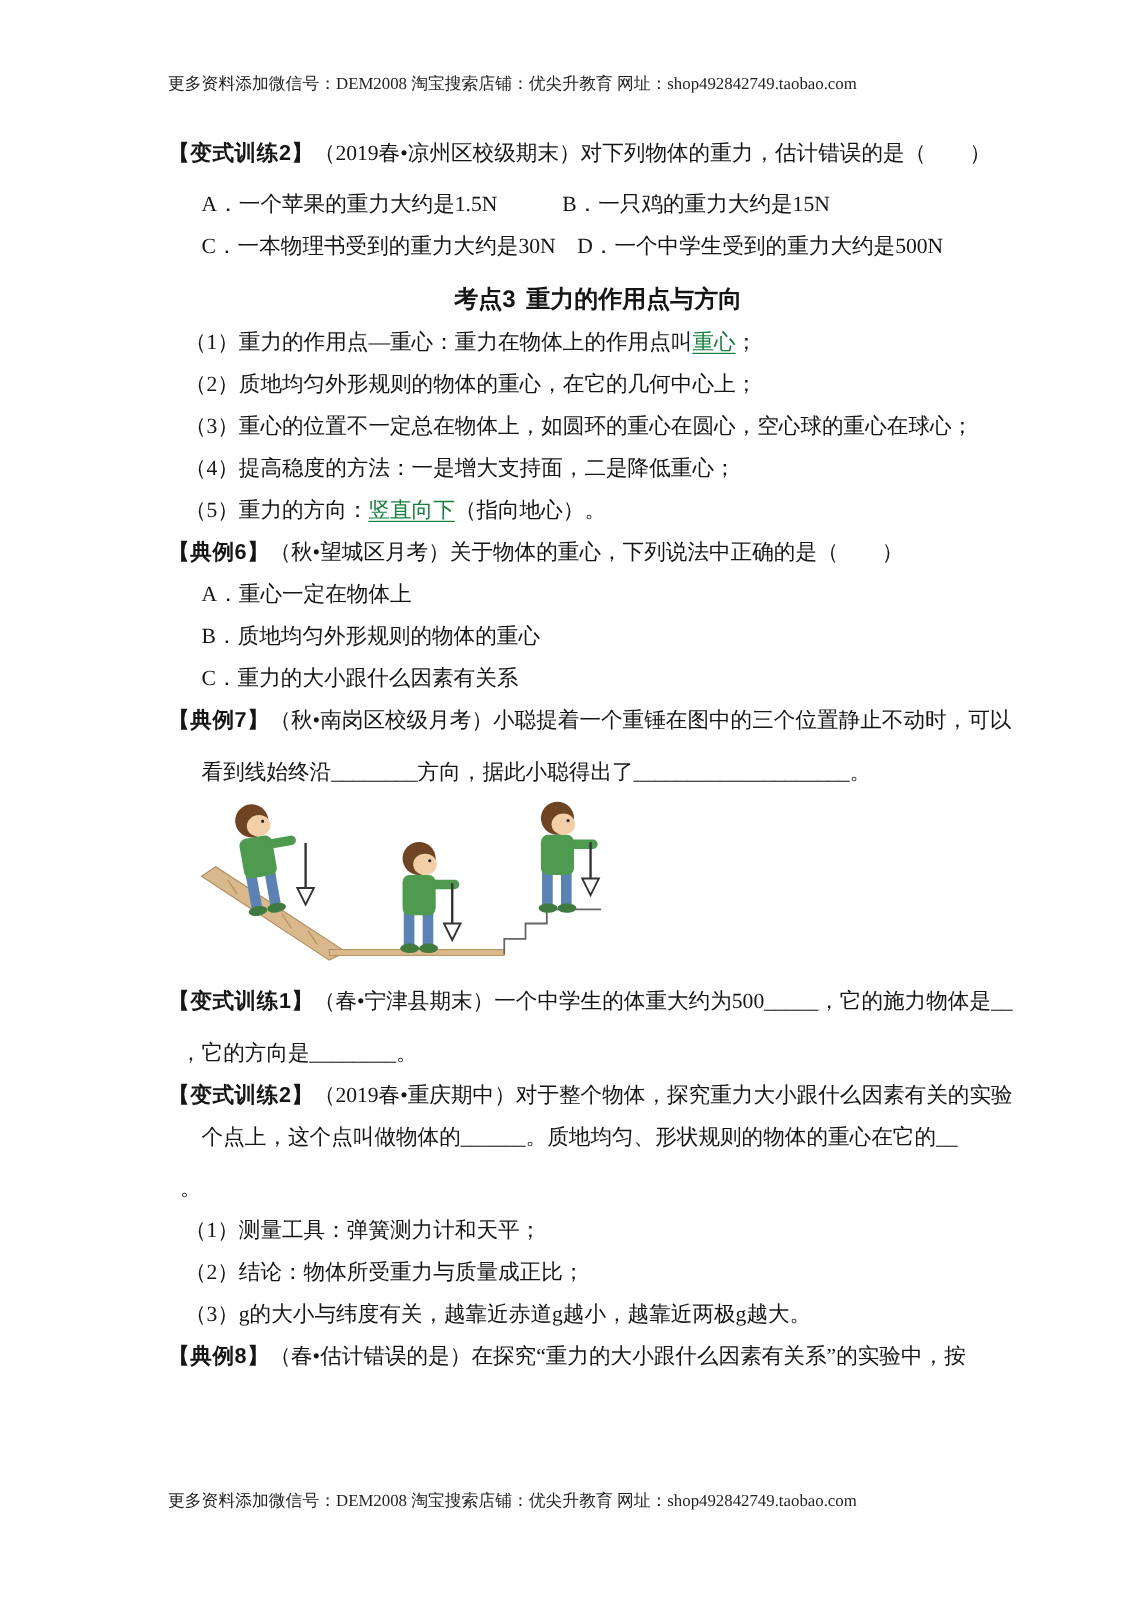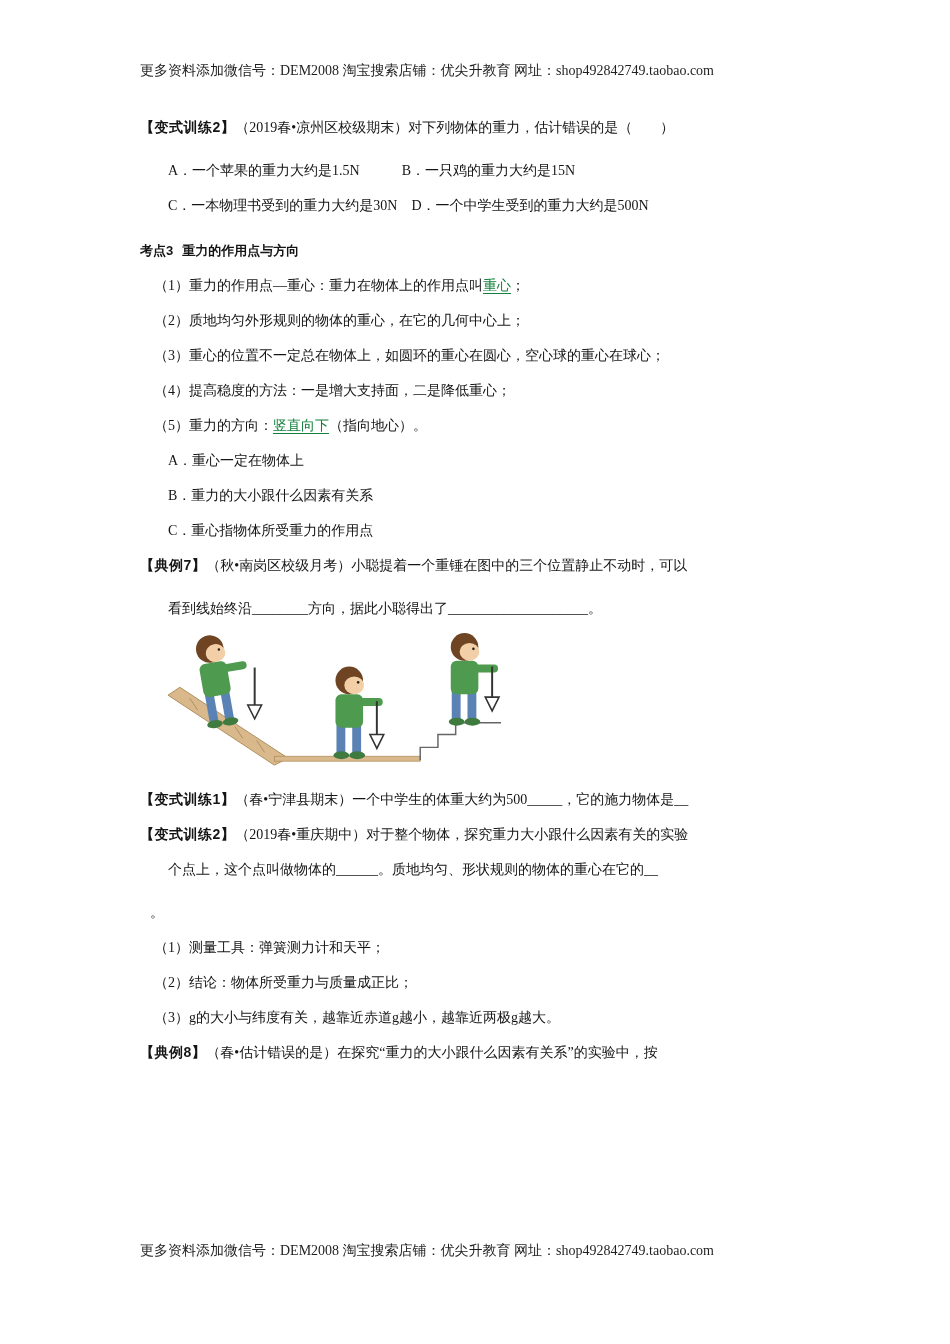--- a/index.html
+++ b/index.html
@@ -9,30 +9,31 @@
     font-family: "Liberation Serif", "DejaVu Serif", serif;
     color: #151515;
   }
   .page {
     position: relative; width: 950px; height: 1344px;
     padding: 60px 93px 0 140px; overflow: hidden; background: #ffffff; border-radius: 16px;
   }
   .watermark {
     font-size: 14px; line-height: 22px; color: #1f1f1f; margin-bottom: 28px;
   }
-  .para { margin: 0; font-size: 14px; line-height: 35px; }
+  .para { margin: 0; font-size: 18px; line-height: 35px; }
   .blabel {
     font-weight: 700;
     font-family: "Liberation Sans", "DejaVu Sans", sans-serif;
     letter-spacing: 0.5px;
   }
   .heading {
     font-weight: 700;
     font-family: "Liberation Sans", "DejaVu Sans", sans-serif;
-    font-size: 13px;
+    font-size: 20px;
+    text-align: center;
   }
   .heading .ht { margin-left: 9px; }
   .ind14 { padding-left: 14px; }
   .ind28 { padding-left: 28px; }
   .ind10 { padding-left: 10px; }
   .gap8  { margin-top: 8px; }
   .gap10 { margin-top: 10px; }
   .red-key { color: #15803d; text-decoration: underline; text-underline-offset: 3px; }
   .illus-wrap { margin: 6px 0 0 26px; height: 150px; }
   .footer-mark { position: absolute; left: 140px; top: 1242px; font-size: 14px; color: #1f1f1f; }
@@ -49,23 +50,24 @@
   <p class="para ind28">C．一本物理书受到的重力大约是30N　D．一个中学生受到的重力大约是500N</p>
 
   <p class="para heading gap10"><span>考点3</span><span class="ht">重力的作用点与方向</span></p>
 
   <p class="para ind14"><span>（1）重力的作用点—重心：重力在物体上的作用点叫</span><span class="red-key">重心</span><span>；</span></p>
   <p class="para ind14">（2）质地均匀外形规则的物体的重心，在它的几何中心上；</p>
   <p class="para ind14">（3）重心的位置不一定总在物体上，如圆环的重心在圆心，空心球的重心在球心；</p>
   <p class="para ind14">（4）提高稳度的方法：一是增大支持面，二是降低重心；</p>
   <p class="para ind14"><span>（5）重力的方向：</span><span class="red-key">竖直向下</span><span>（指向地心）。</span></p>
 
+  <p class="para"><span class="blabel">【典例6】</span><span>（秋•望城区月考）关于物体的重心，下列说法中正确的是（　　）</span></p>
   <p class="para ind28">A．重心一定在物体上</p>
-  <p class="para ind28">B．重力的大小跟什么因素有关系</p>
-  <p class="para ind28">C．重心指物体所受重力的作用点</p>
+  <p class="para ind28">B．质地均匀外形规则的物体的重心</p>
+  <p class="para ind28">C．重力的大小跟什么因素有关系</p>
 
   <p class="para"><span class="blabel">【典例7】</span><span>（秋•南岗区校级月考）小聪提着一个重锤在图中的三个位置静止不动时，可以</span></p>
   <p class="para ind28 gap8">看到线始终沿________方向，据此小聪得出了____________________。</p>
 
   <div class="illus-wrap">
     <svg width="335" height="148" viewBox="0 0 340 150" xmlns="http://www.w3.org/2000/svg">
 
       <g>
         <polygon points="2,64 14,56 124,128 110,135" fill="#d9b98c" stroke="#b08f5f" stroke-width="1"></polygon>
         <line x1="24" y1="67" x2="32" y2="79" stroke="#b08f5f" stroke-width="1"></line>
@@ -122,20 +124,21 @@
         <circle cx="9" cy="-76" r="1.3" fill="#222222"></circle>
       </g>
       <g>
         <line x1="331" y1="35" x2="331" y2="66" stroke="#333333" stroke-width="2"></line>
         <polygon points="324,66 338,66 331,80" fill="#ffffff" stroke="#333333" stroke-width="1.6"></polygon>
       </g>
     </svg>
   </div>
 
   <p class="para"><span class="blabel">【变式训练1】</span><span>（春•宁津县期末）一个中学生的体重大约为500_____，它的施力物体是__</span></p>
+  <p class="para ind10 gap8">，它的方向是________。</p>
 
   <p class="para"><span class="blabel">【变式训练2】</span><span>（2019春•重庆期中）对于整个物体，探究重力大小跟什么因素有关的实验</span></p>
   <p class="para ind28">个点上，这个点叫做物体的______。质地均匀、形状规则的物体的重心在它的__</p>
   <p class="para ind10 gap8">。</p>
 
 
   <p class="para ind14">（1）测量工具：弹簧测力计和天平；</p>
   <p class="para ind14">（2）结论：物体所受重力与质量成正比；</p>
   <p class="para ind14">（3）g的大小与纬度有关，越靠近赤道g越小，越靠近两极g越大。</p>
 

